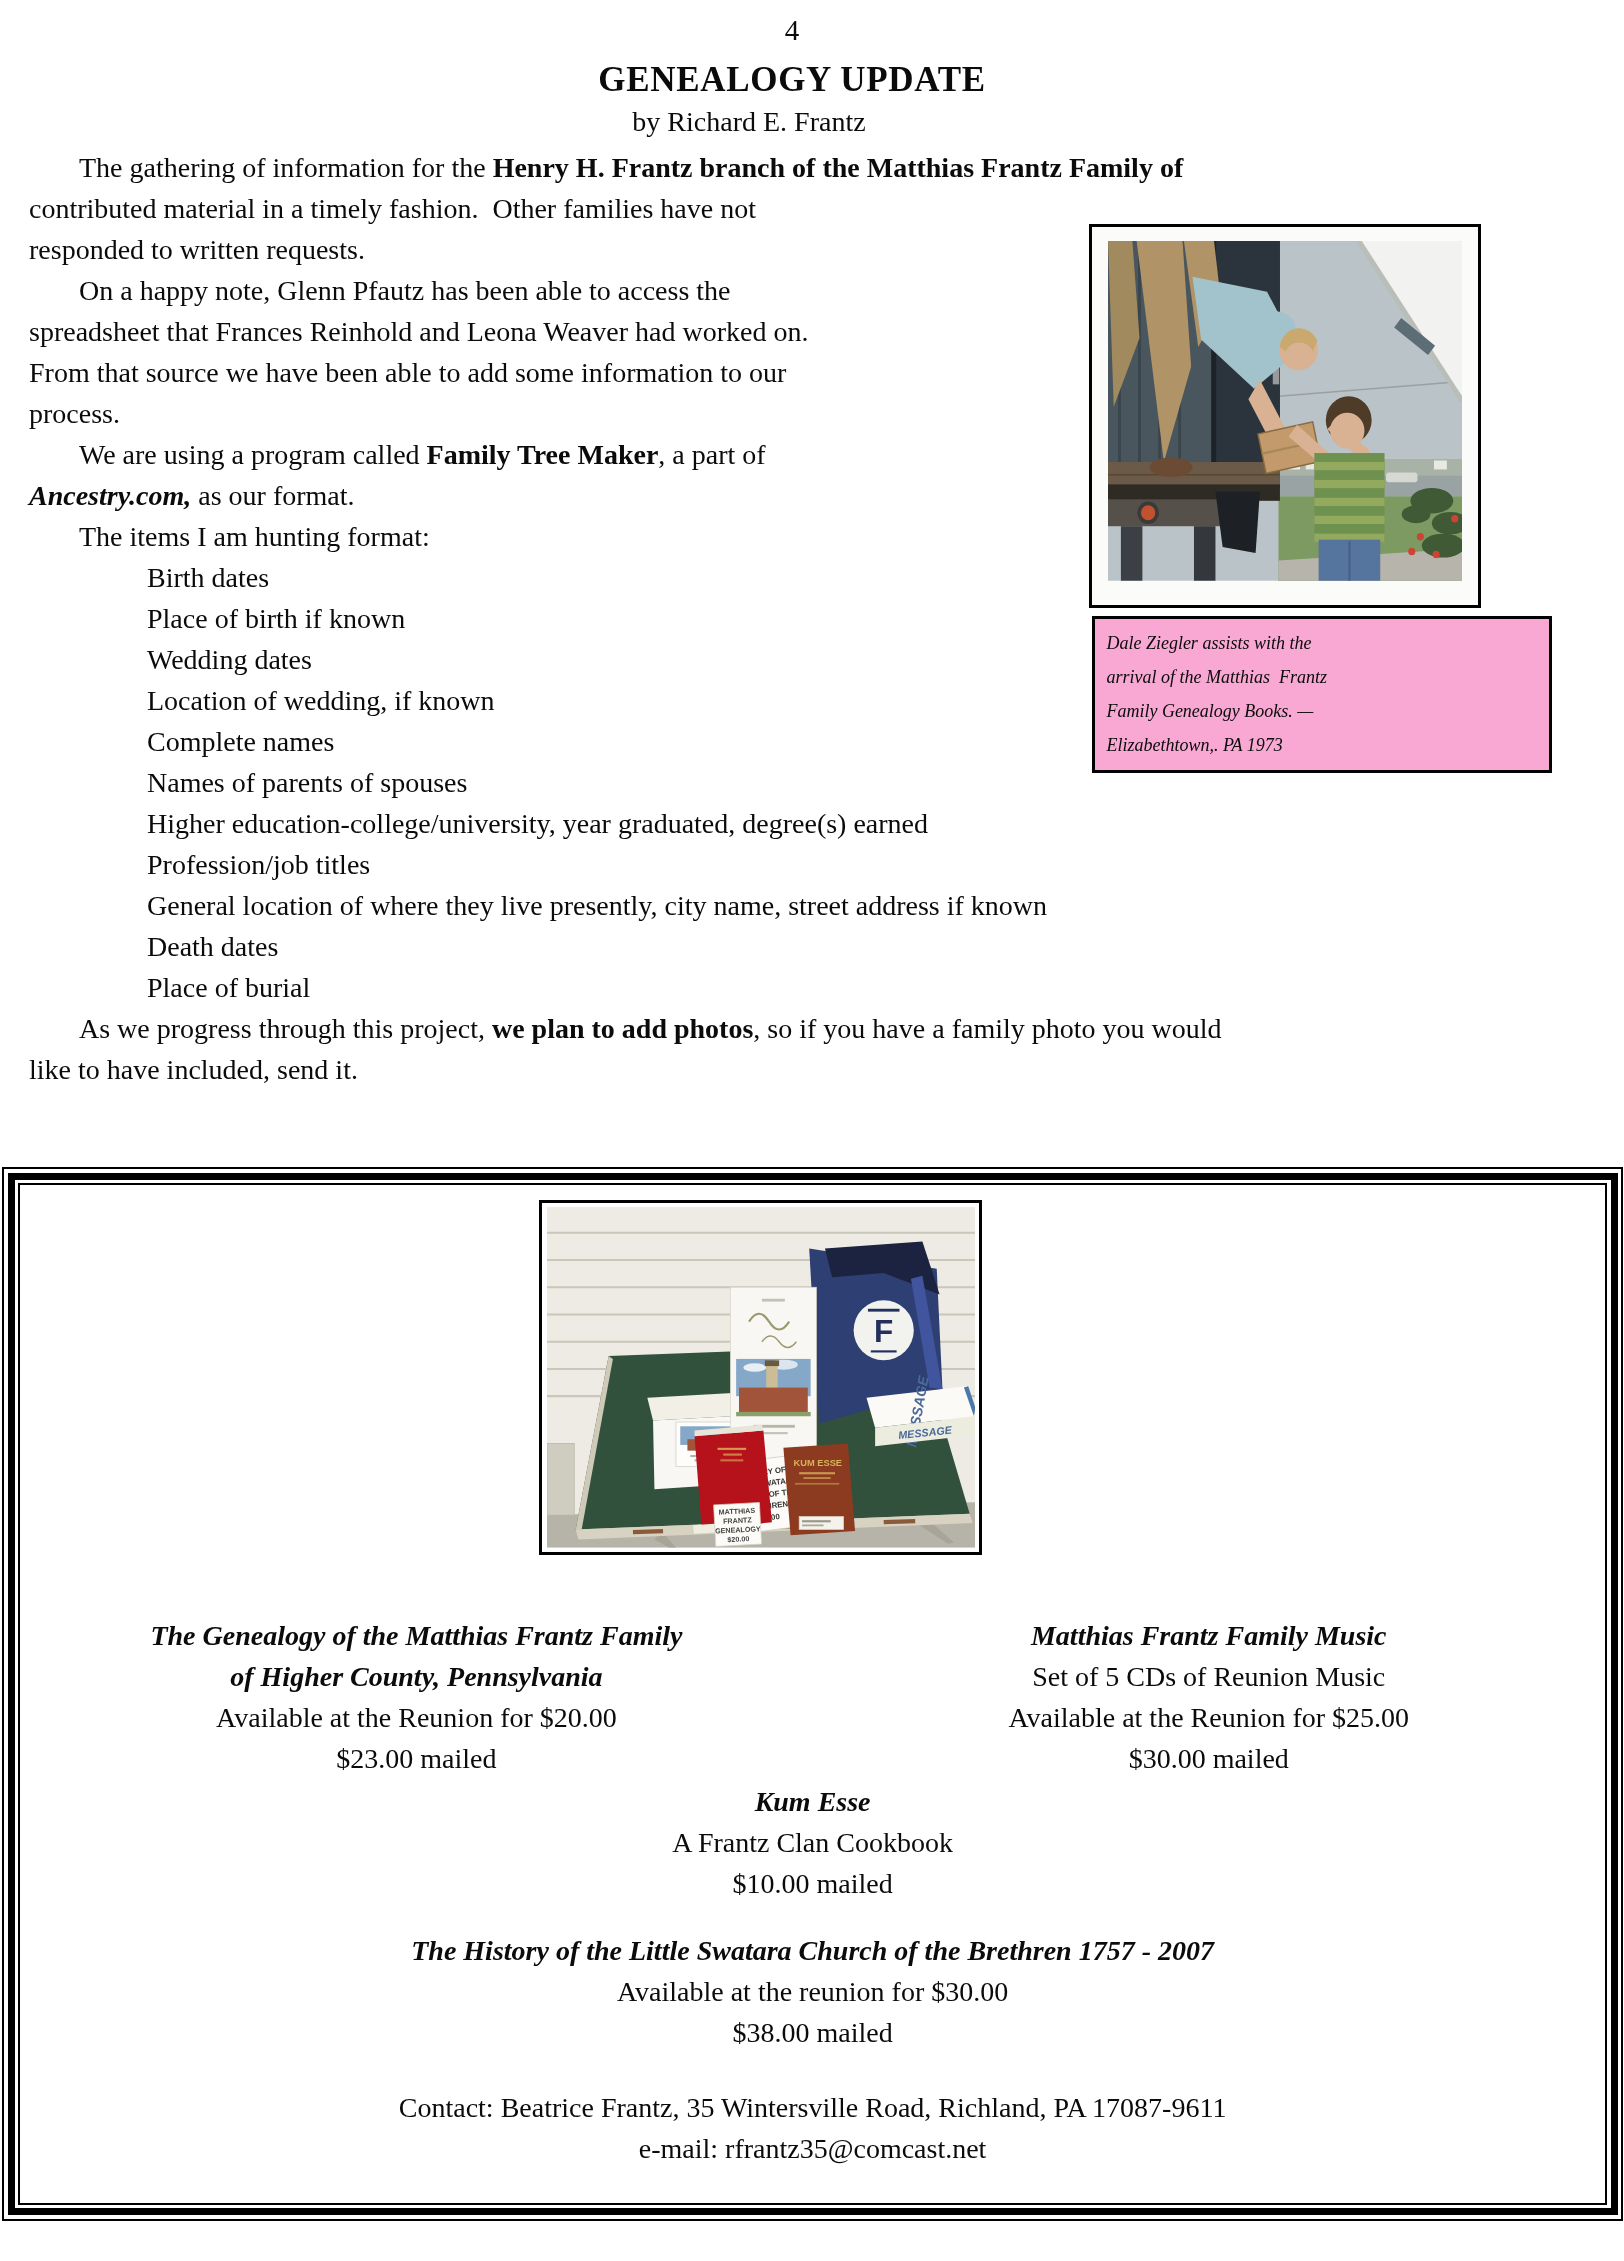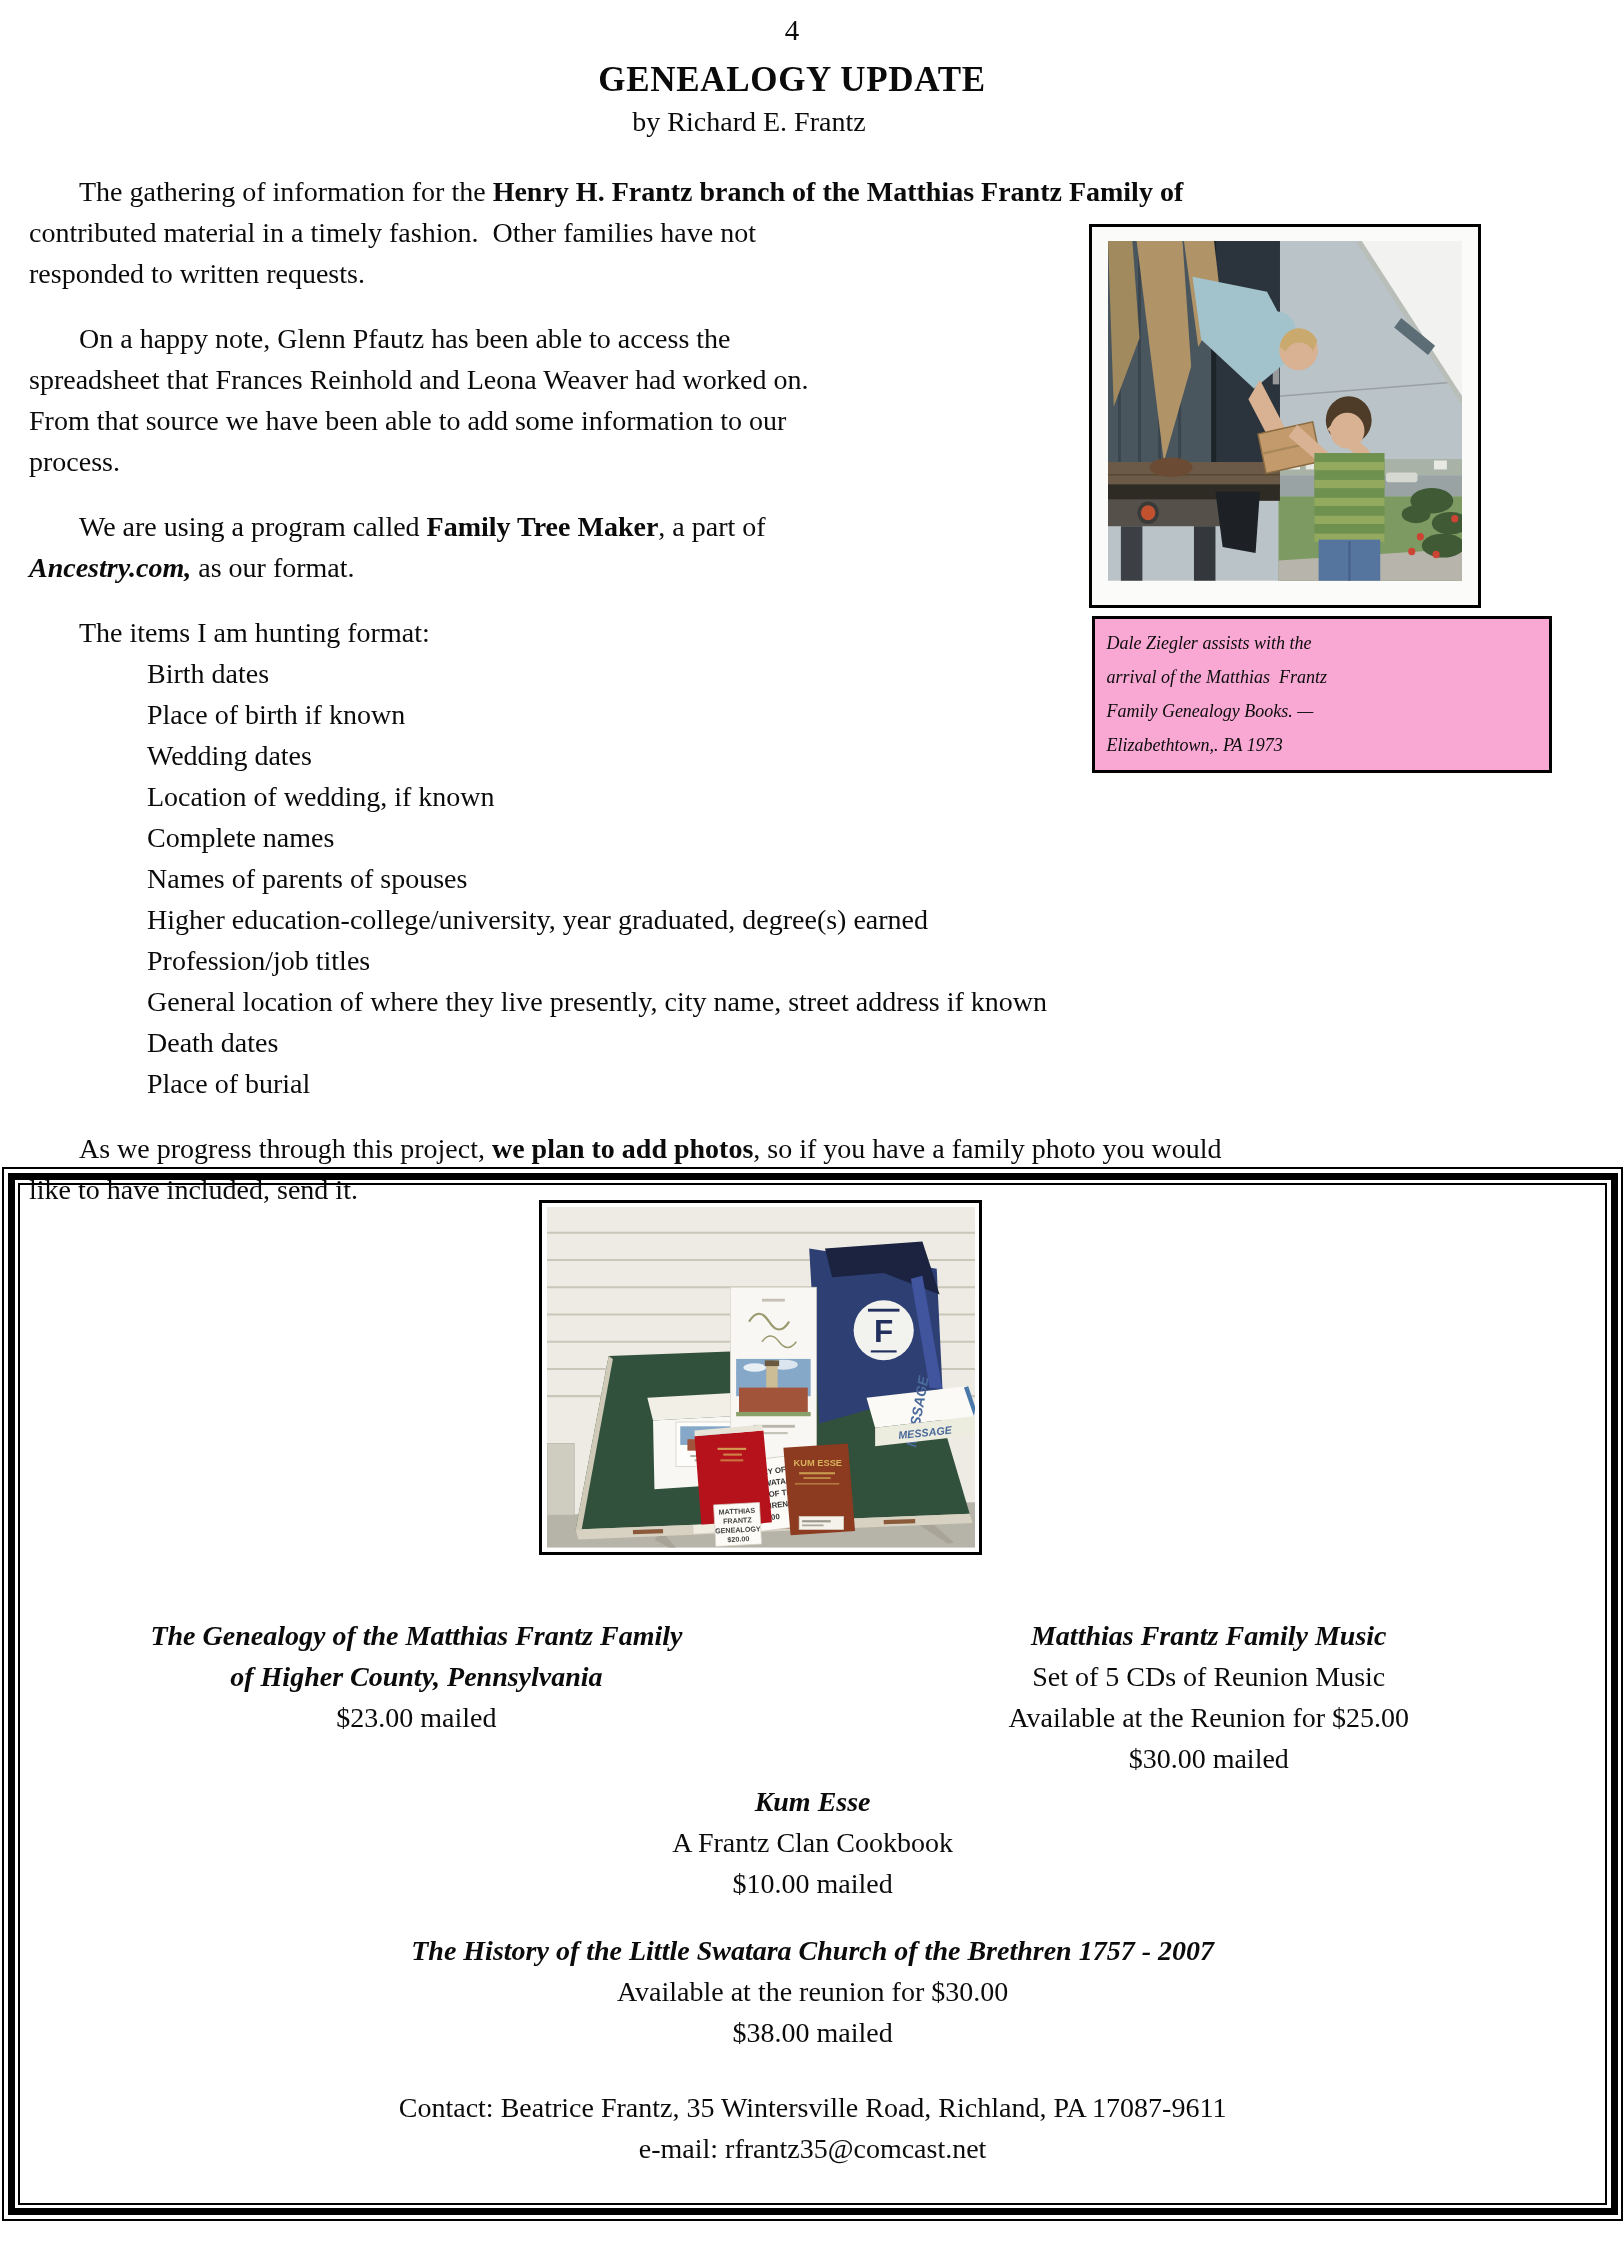--- a/index.html
+++ b/index.html
@@ -7,21 +7,21 @@
     position:relative;width:1625px;height:2261px;background:#ffffff;
     font-family:"Liberation Serif","DejaVu Serif",serif;color:#0b0b0b;
     overflow:hidden;
   }
   .center-col{position:absolute;left:0;width:1584px;text-align:center;white-space:nowrap;}
   .page-number{top:14.3px;font-size:29px;}
   .title{top:60px;font-size:35px;font-weight:bold;letter-spacing:0.7px;text-align:center;}
   .byline{top:106px;font-size:28px;width:1498px;}
   .article{position:absolute;top:147px;left:29px;right:14.3px;}
   .ln{font-size:28px;line-height:41px;white-space:nowrap;}
-  .ind{padding-left:50px;margin-top:24px;}
+  .ind{padding-left:50px;}
   .list{padding-left:118px;}
   .b{font-weight:bold;}
   .bi{font-weight:bold;font-style:italic;}
 
   .photo-fig{
     position:absolute;left:1089px;top:224px;width:392px;height:384px;
     border:3.6px solid #000;background:#fbfbf9;box-sizing:border-box;
   }
   .photo-area{position:absolute;left:15.7px;top:14.3px;right:15.7px;bottom:24px;}
   .photo-area svg,.disp-inner svg{display:block;width:100%;height:100%;}
@@ -266,20 +266,21 @@
           <rect x="356" y="437" width="40" height="3" fill="#9a978c"></rect>
           <rect x="356" y="443" width="30" height="2.5" fill="#aaa79c"></rect>
         </svg>
        </div>
       </div>
 
       <div class="cols">
         <div class="col">
           <div class="pt">The Genealogy of the Matthias Frantz Family</div>
           <div class="pt">of Higher County, Pennsylvania</div>
+          <div>Available at the Reunion for $20.00</div>
           <div>$23.00 mailed</div>
         </div>
         <div class="col">
           <div class="pt">Matthias Frantz Family Music</div>
           <div>Set of 5 CDs of Reunion Music</div>
           <div>Available at the Reunion for $25.00</div>
           <div>$30.00 mailed</div>
         </div>
       </div>
 

